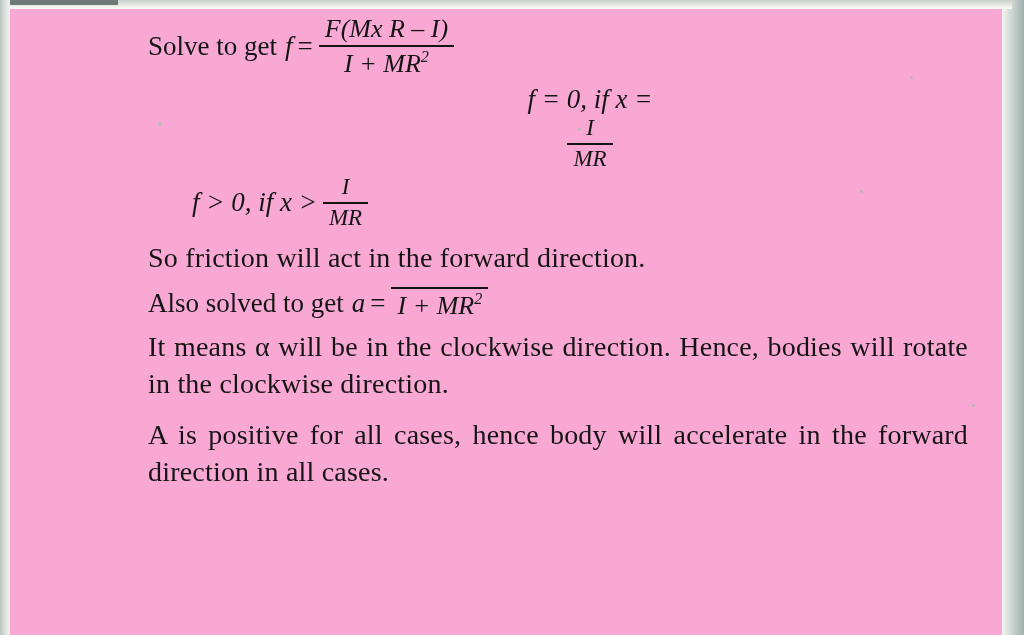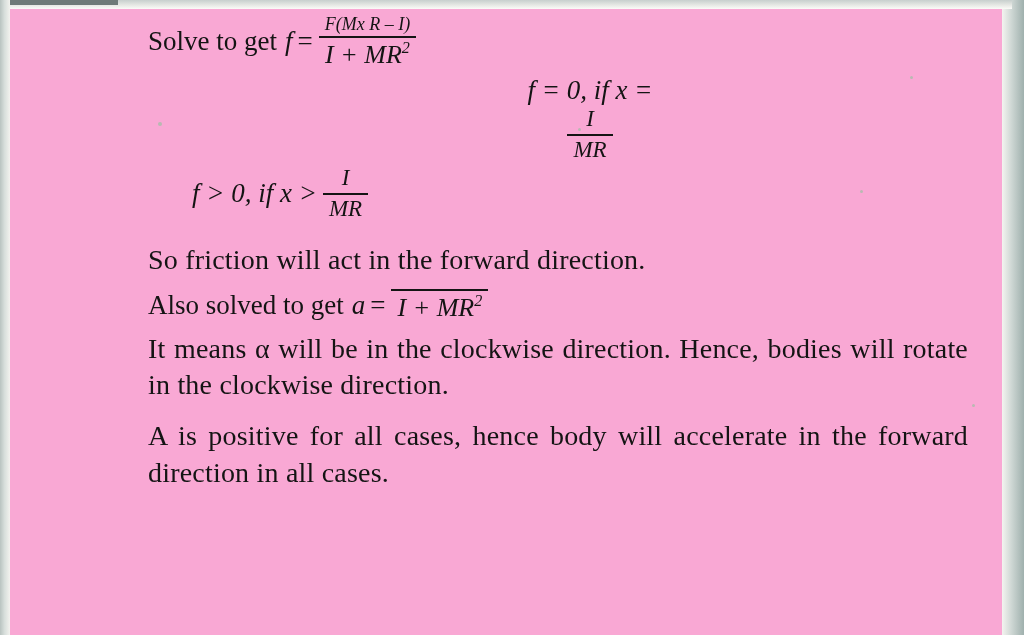--- a/index.html
+++ b/index.html
@@ -72,41 +72,41 @@
   .frac {
     display: inline-flex;
     flex-direction: column;
     align-items: center;
     justify-content: center;
     vertical-align: middle;
     margin: 0 6px;
   }
   .frac .num {
     padding: 0 6px 1px 6px;
-    font-size: 18px;
+    font-size: 26px;
     white-space: nowrap;
   }
   .frac .bar {
     width: 100%;
     height: 2px;
     background: #141414;
   }
   .frac .den {
     padding: 1px 6px 0 6px;
     font-size: 26px;
     white-space: nowrap;
     text-align: right;
   }
   .frac.small .num, .frac.small .den { font-size: 23px; }
 
   sup { font-size: 0.62em; vertical-align: super; }
 
   .row1 { margin-bottom: 6px; }
   .row2 { margin-left: 44px; margin-bottom: 2px; flex-direction: column; }
-  .row3 { margin-left: 44px; margin-bottom: 20px; font-family: Liberation Serif, serif; }
+  .row3 { margin-left: 44px; margin-bottom: 9px; font-family: Liberation Serif, serif; }
 
   .para {
     font-size: 28px;
     line-height: 1.32;
     margin-top: 6px;
     letter-spacing: 0.2px;
   }
   .para.justify {
     text-align: justify;
     width: 820px;

